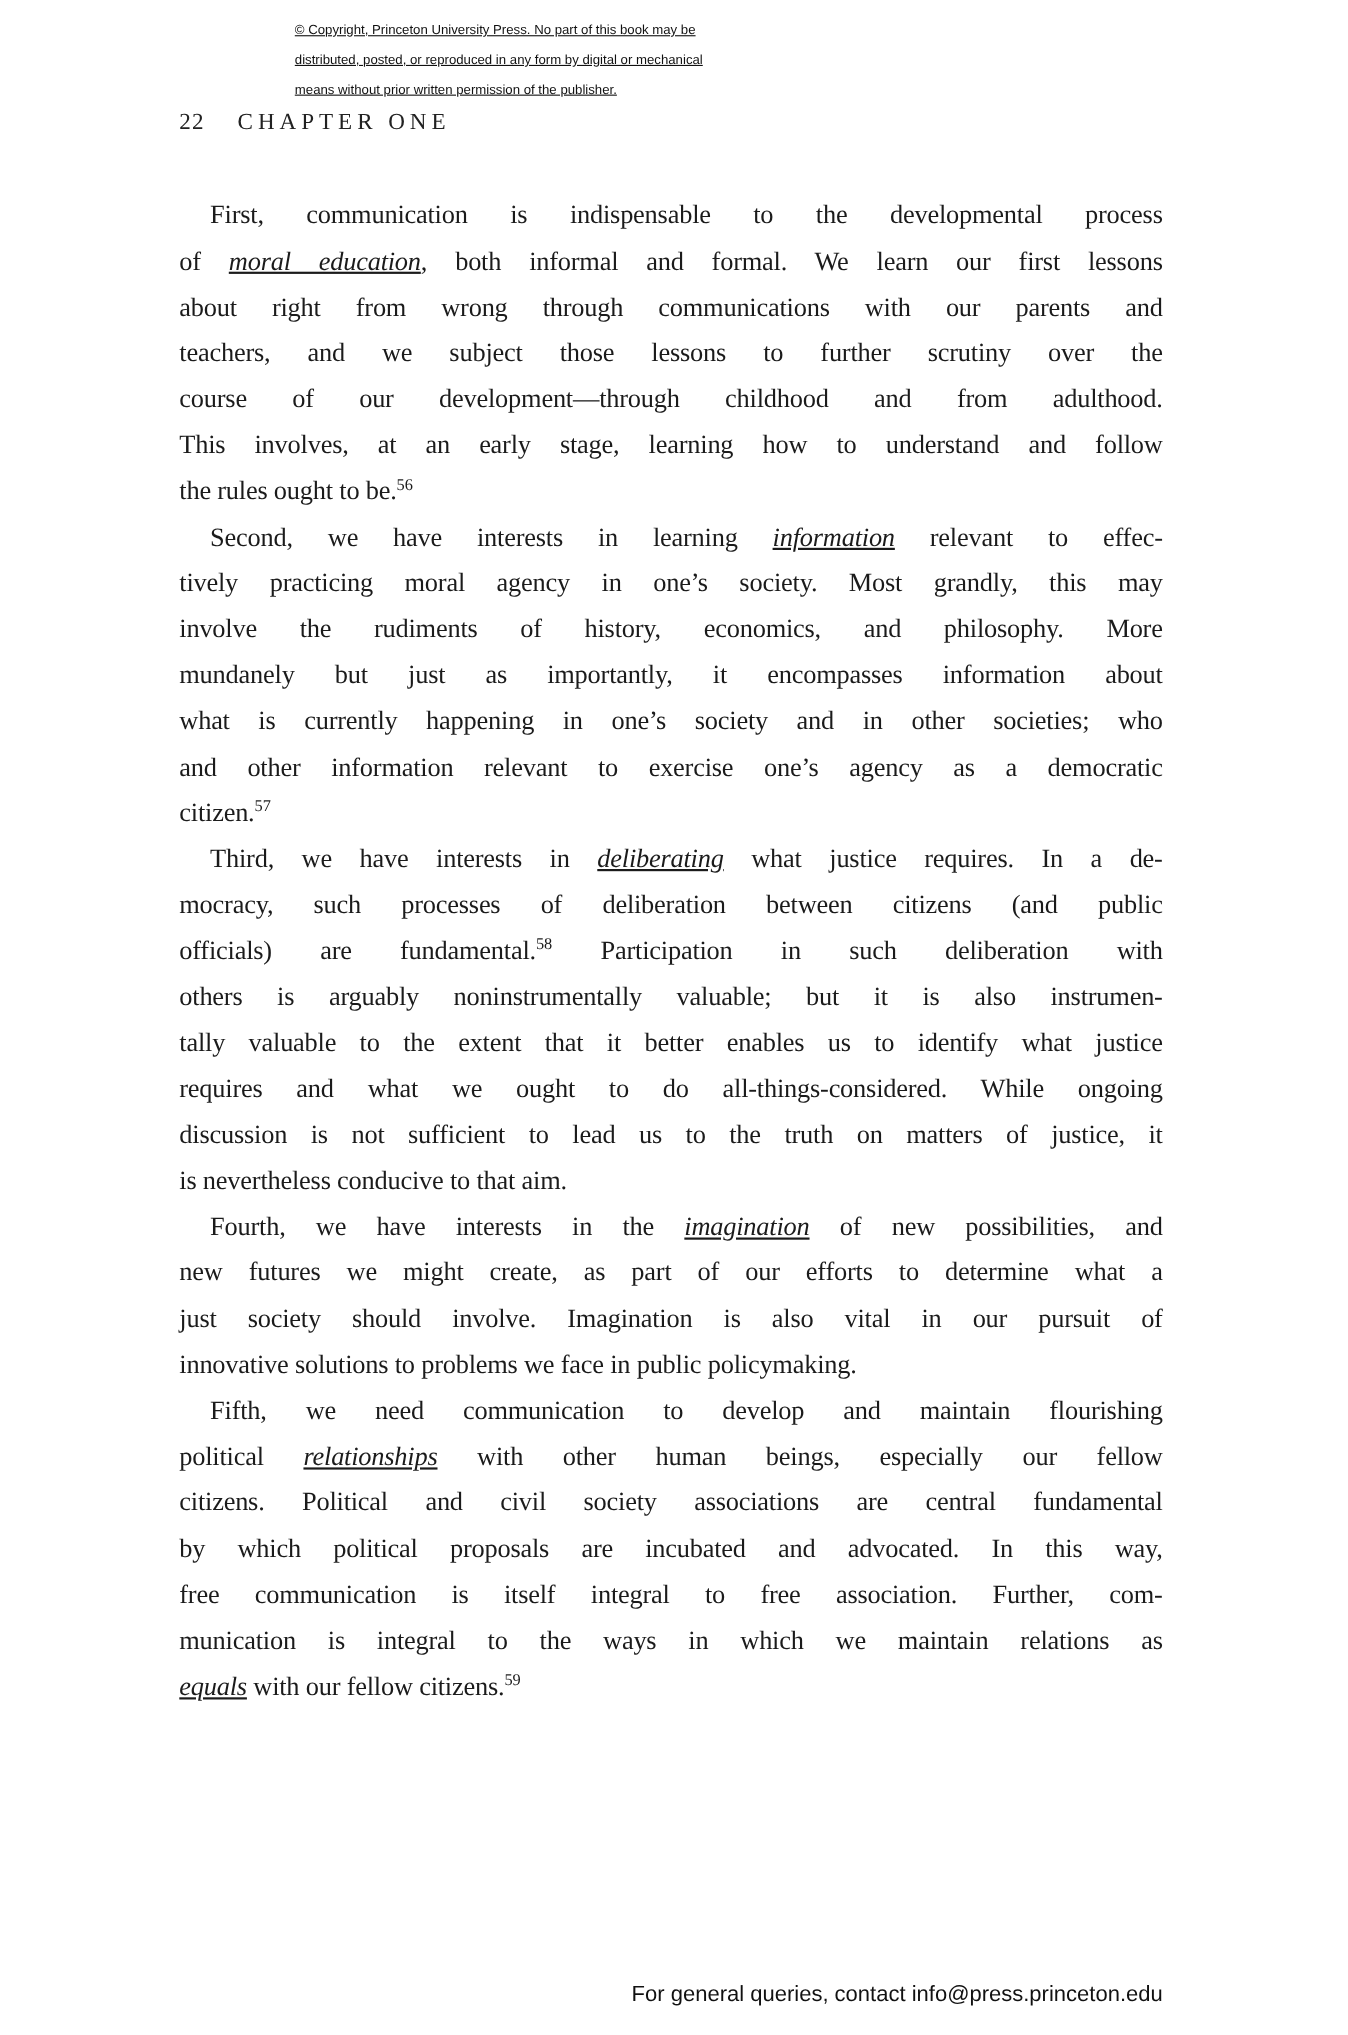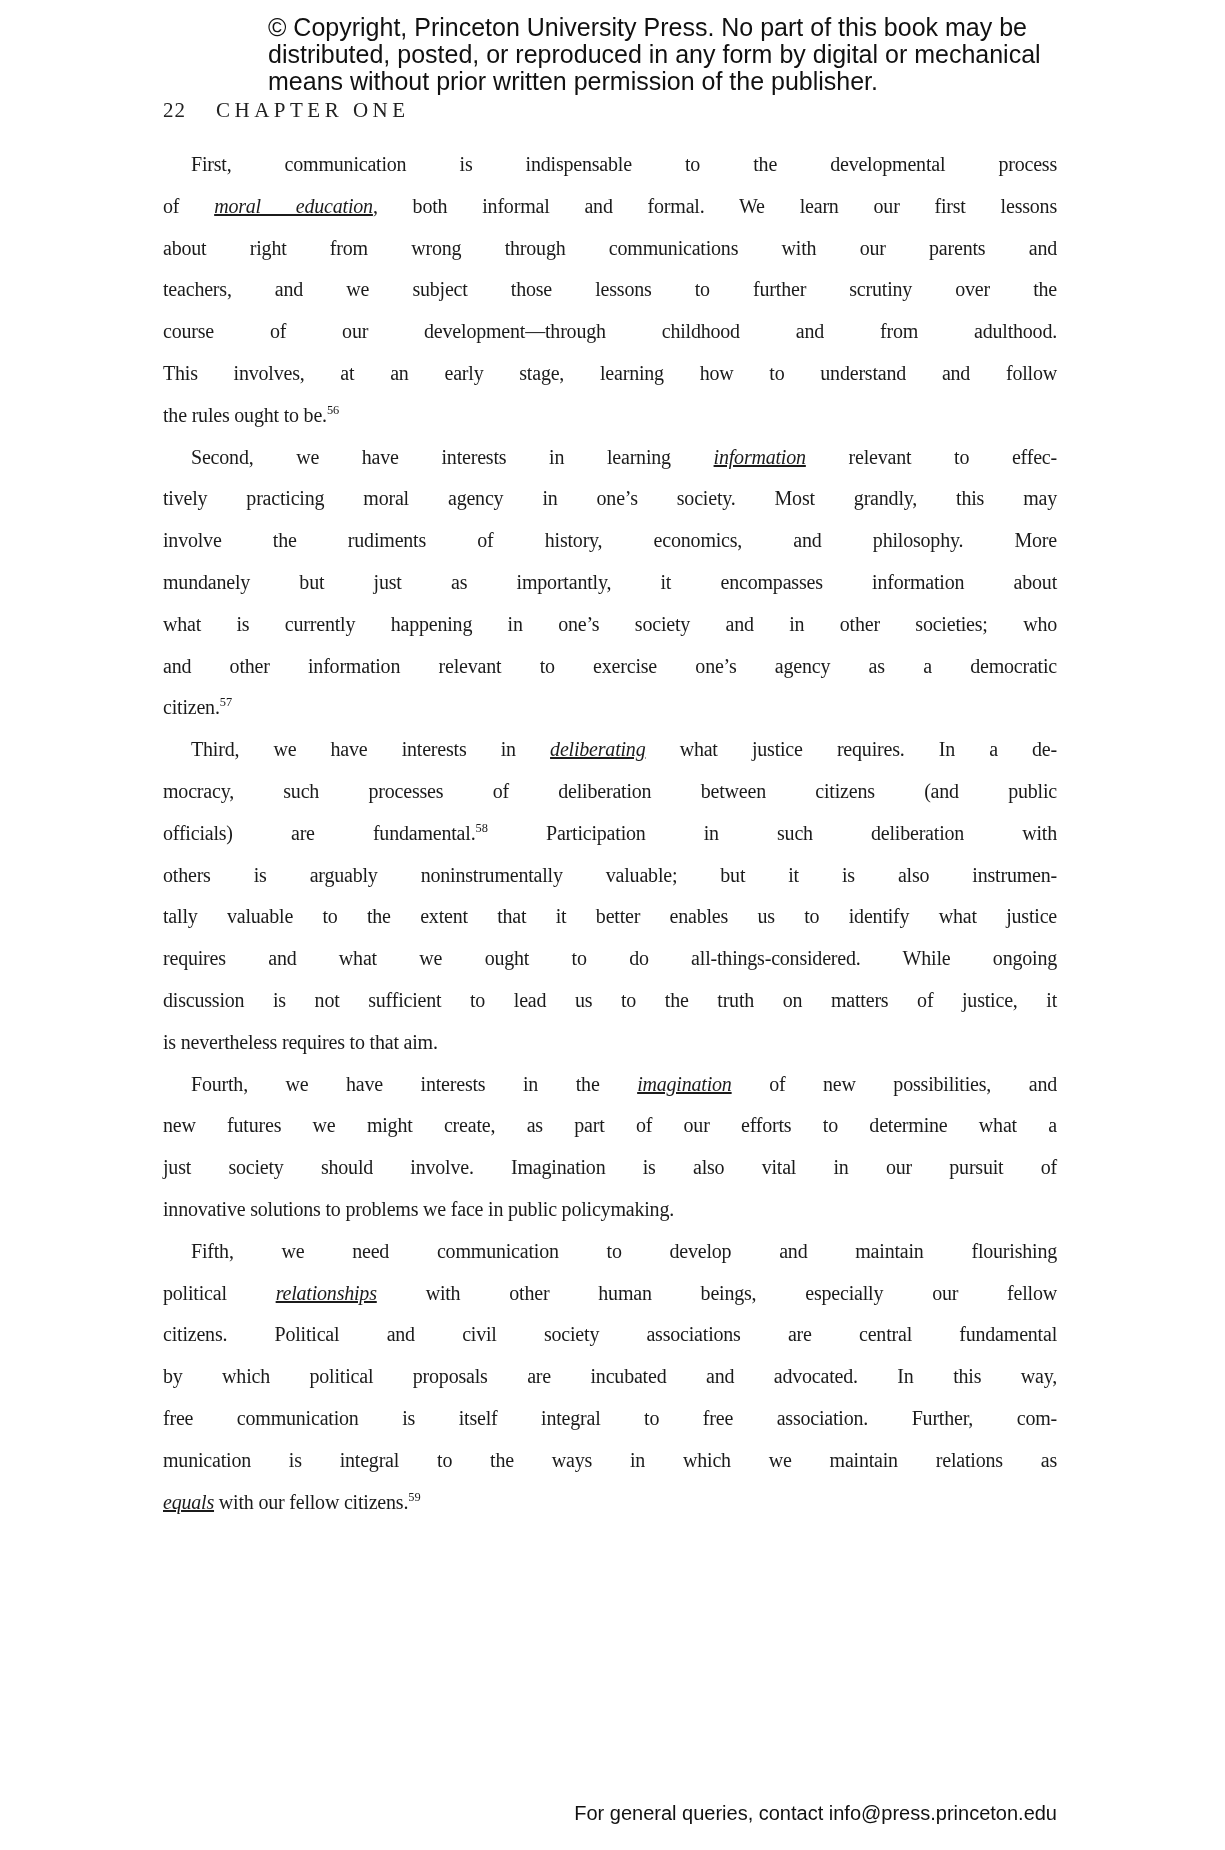--- a/index.html
+++ b/index.html
@@ -8,37 +8,38 @@
     background: #ffffff;
     font-family: "Liberation Serif", serif;
     color: #1b1b1b;
     position: relative;
     overflow: hidden;
   }
   .copyright {
     position: absolute;
     left: 268px; top: 14px;
     font-family: "Liberation Sans", sans-serif;
-    font-size: 25px;
+    font-size: 12px;
     line-height: 27px;
     color: #111;
+    text-decoration: underline;
   }
   .running-head {
     position: absolute;
     left: 163px; top: 98px; width: 894px;
     display: flex; align-items: baseline;
     font-size: 21px;
     color: #222;
   }
   .running-head .pagenum { margin-right: 30px; letter-spacing: 1px; }
   .running-head .chapter { letter-spacing: 4.5px; font-variant: small-caps; text-transform: uppercase; }
   .body-text {
     position: absolute;
-    left: 163px; top: 144px; width: 894px;
-    font-size: 20px;
+    left: 163px; top: 176px; width: 894px;
+    font-size: 24px;
     letter-spacing: -0.2px;
   }
   .body-text .line {
     line-height: 41.8px;
     text-align: justify;
     text-align-last: justify;
   }
   .body-text .line.last { text-align-last: left; }
   .body-text .line.indent { text-indent: 28px; }
   .it { font-style: italic; text-decoration: underline; }
@@ -83,21 +84,21 @@
       <div class="line"><span>what is currently happening in one’s society and in other societies; who</span></div>
       <div class="line"><span>and other information relevant to exercise one’s agency as a democratic</span></div>
       <div class="line last"><span>citizen.</span><span class="sup">57</span></div>
       <div class="line indent"><span>Third, we have interests in </span><span class="it">deliberating</span><span> what justice requires. In a de-</span></div>
       <div class="line"><span>mocracy, such processes of deliberation between citizens (and public</span></div>
       <div class="line"><span>officials) are fundamental.</span><span class="sup">58</span><span> Participation in such deliberation with</span></div>
       <div class="line"><span>others is arguably noninstrumentally valuable; but it is also instrumen-</span></div>
       <div class="line"><span>tally valuable to the extent that it better enables us to identify what justice</span></div>
       <div class="line"><span>requires and what we ought to do all-things-considered. While ongoing</span></div>
       <div class="line"><span>discussion is not sufficient to lead us to the truth on matters of justice, it</span></div>
-      <div class="line last"><span>is nevertheless requires to that aim.</span></div>
+      <div class="line last"><span>is nevertheless conducive to that aim.</span></div>
       <div class="line indent"><span>Fourth, we have interests in the </span><span class="it">imagination</span><span> of new possibilities, and</span></div>
       <div class="line"><span>new futures we might create, as part of our efforts to determine what a</span></div>
       <div class="line"><span>just society should involve. Imagination is also vital in our pursuit of</span></div>
       <div class="line last"><span>innovative solutions to problems we face in public policymaking.</span></div>
       <div class="line indent"><span>Fifth, we need communication to develop and maintain flourishing</span></div>
       <div class="line"><span>political </span><span class="it">relationships</span><span> with other human beings, especially our fellow</span></div>
       <div class="line"><span>citizens. Political and civil society associations are central fundamental</span></div>
       <div class="line"><span>by which political proposals are incubated and advocated. In this way,</span></div>
       <div class="line"><span>free communication is itself integral to free association. Further, com-</span></div>
       <div class="line"><span>munication is integral to the ways in which we maintain relations as</span></div>

